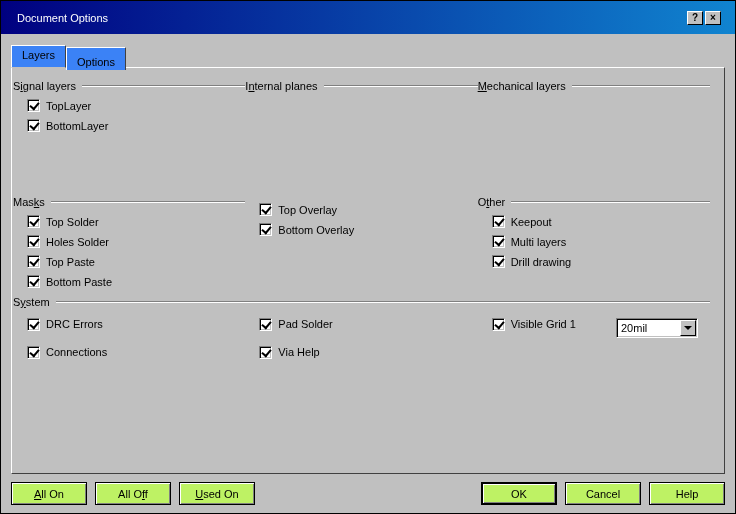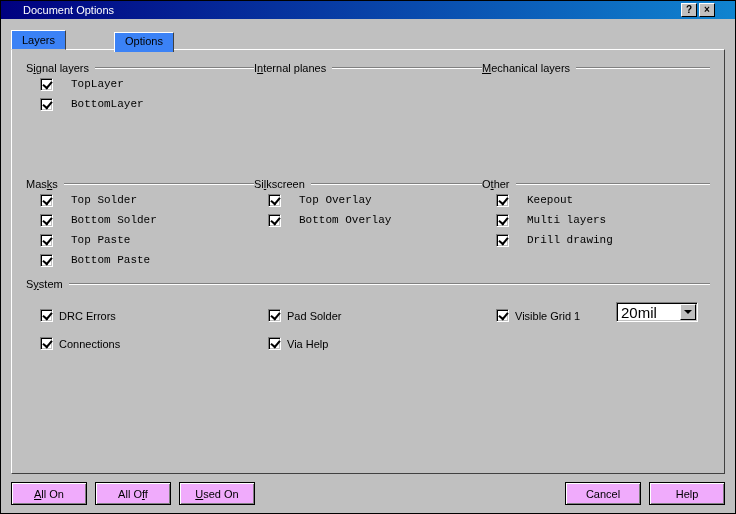--- a/index.html
+++ b/index.html
@@ -14,26 +14,26 @@
 }
 .window {
   width: 736px;
   height: 514px;
   background: #c0c0c0;
   border: 1px solid #000;
   display: flex;
   flex-direction: column;
 }
 .titlebar {
-  height: 18px;
+  height: 33px;
   background: linear-gradient(to right, #000080, #1084d0);
   color: #fff;
   display: flex;
   align-items: center;
-  padding: 0 20px;
+  padding: 0 14px;
   font-weight: normal;
 }
 .titlebar .title { flex: 1; padding-left: 2px; }
 .titlebar .btn {
   width: 16px; height: 14px;
   background: #c0c0c0;
   border: 1px solid #000;
   border-top-color: #fff;
   border-left-color: #fff;
   margin-left: 2px;
@@ -65,32 +65,31 @@
   border-right: 1px solid #404040;
   position: relative;
   top: 1px;
 }
 .tab.active {
   border-bottom: 1px solid #c0c0c0;
   z-index: 3;
 }
 .tab.inactive {
   top: 3px;
-  padding-top: 2px;
+  padding-top: 8px;
   padding-bottom: 2px;
   border-bottom: none;
-  margin-left: 48px;
 }
 .tabpanel {
   flex: 1;
   border-top: 1px solid #fff;
   border-left: 1px solid #fff;
   border-right: 1px solid #404040;
   border-bottom: 1px solid #404040;
-  padding: 12px 14px 8px 14px;
+  padding: 12px 14px 8px 1px;
   position: relative;
 }
 .cols {
   display: flex;
   gap: 0;
 }
 .col {
   flex: 1;
   min-width: 0;
 }
@@ -103,25 +102,24 @@
 .group-title .line {
   flex: 1;
   height: 2px;
   margin-left: 6px;
   border-top: 1px solid #808080;
   border-bottom: 1px solid #fff;
 }
 .u { text-decoration: underline; }
 .cb-row {
   display: flex;
-  align-items: flex-start;
+  align-items: flex-end;
   margin: 4px 0 4px 14px;
-  gap: 18px;
+  gap: 6px;
   height: 16px;
-  font-family: Liberation Mono, monospace;
 }
 .cb {
   width: 13px; height: 13px;
   background: #fff;
   border: 1px solid #808080;
   border-right-color: #fff;
   border-bottom-color: #fff;
   box-shadow: inset 1px 1px 0 #000, inset -1px -1px 0 #c0c0c0;
   position: relative;
   flex-shrink: 0;
@@ -131,42 +129,42 @@
   position: absolute;
   left: 2px; top: 2px;
   width: 7px; height: 4px;
   border-left: 2px solid #000;
   border-bottom: 2px solid #000;
   transform: rotate(-50deg);
 }
 .section { margin-bottom: 4px; }
 .row2 {
   display: flex;
-  align-items: flex-end;
+  align-items: flex-start;
   margin: 6px 0 6px 14px;
   gap: 6px;
   height: 22px;
 }
 .combo {
   display: flex;
   width: 82px;
   height: 20px;
   background: #fff;
   border: 1px solid #808080;
   border-right-color: #fff;
   border-bottom-color: #fff;
   box-shadow: inset 1px 1px 0 #000, inset -1px -1px 0 #c0c0c0;
   align-items: center;
   margin-left: auto;
   margin-right: 12px;
 }
 .combo .val {
   flex: 1;
   padding: 0 4px;
-  font-size: 15px;
+  font-size: 11px;
 }
 .combo .arrow {
   width: 16px; height: 16px;
   background: #c0c0c0;
   border: 1px solid #000;
   border-top-color: #fff;
   border-left-color: #fff;
   display: flex;
   align-items: center;
   justify-content: center;
@@ -180,21 +178,21 @@
 }
 .button-row {
   display: flex;
   padding-top: 8px;
   gap: 8px;
 }
 .spacer { flex: 1; }
 .btn3d {
   min-width: 76px;
   height: 23px;
-  background: #f0abfc;
+  background: #bef264;
   border: 1px solid #000;
   box-shadow: inset 1px 1px 0 #fff, inset -1px -1px 0 #808080;
   display: flex;
   align-items: center;
   justify-content: center;
   padding: 0 6px;
 }
 .btn3d.default {
   border: 2px solid #000;
   box-shadow: inset 1px 1px 0 #fff, inset -1px -1px 0 #808080;
@@ -253,36 +251,32 @@
           <div class="group-title">
             <span class="lbl"><span>Mas</span><span class="u">k</span><span>s</span></span>
             <div class="line"></div>
           </div>
           <div class="cb-row">
               <div class="cb checked"></div>
               <span>Top Solder</span>
             </div>
           <div class="cb-row">
               <div class="cb checked"></div>
-              <span>Bottom Solder</span>
+              <span>Holes Solder</span>
             </div>
           <div class="cb-row">
               <div class="cb checked"></div>
               <span>Top Paste</span>
             </div>
           <div class="cb-row">
               <div class="cb checked"></div>
               <span>Bottom Paste</span>
             </div>
         </div>
         <div class="col">
-          <div class="group-title">
-            <span class="lbl"><span>Si</span><span class="u">l</span><span>kscreen</span></span>
-            <div class="line"></div>
-          </div>
           <div class="cb-row">
               <div class="cb checked"></div>
               <span>Top Overlay</span>
             </div>
           <div class="cb-row">
               <div class="cb checked"></div>
               <span>Bottom Overlay</span>
             </div>
         </div>
         <div class="col">
@@ -350,20 +344,23 @@
       <div class="btn3d">
           <span><span></span><span class="u">A</span><span>ll On</span></span>
         </div>
       <div class="btn3d">
           <span><span>All O</span><span class="u">f</span><span>f</span></span>
         </div>
       <div class="btn3d">
           <span><span></span><span class="u">U</span><span>sed On</span></span>
         </div>
       <div class="spacer"></div>
+      <div class="btn3d default">
+          <span>OK</span>
+        </div>
       <div class="btn3d">
           <span>Cancel</span>
         </div>
       <div class="btn3d">
           <span>Help</span>
         </div>
     </div>
   </div>
 </div>
 

